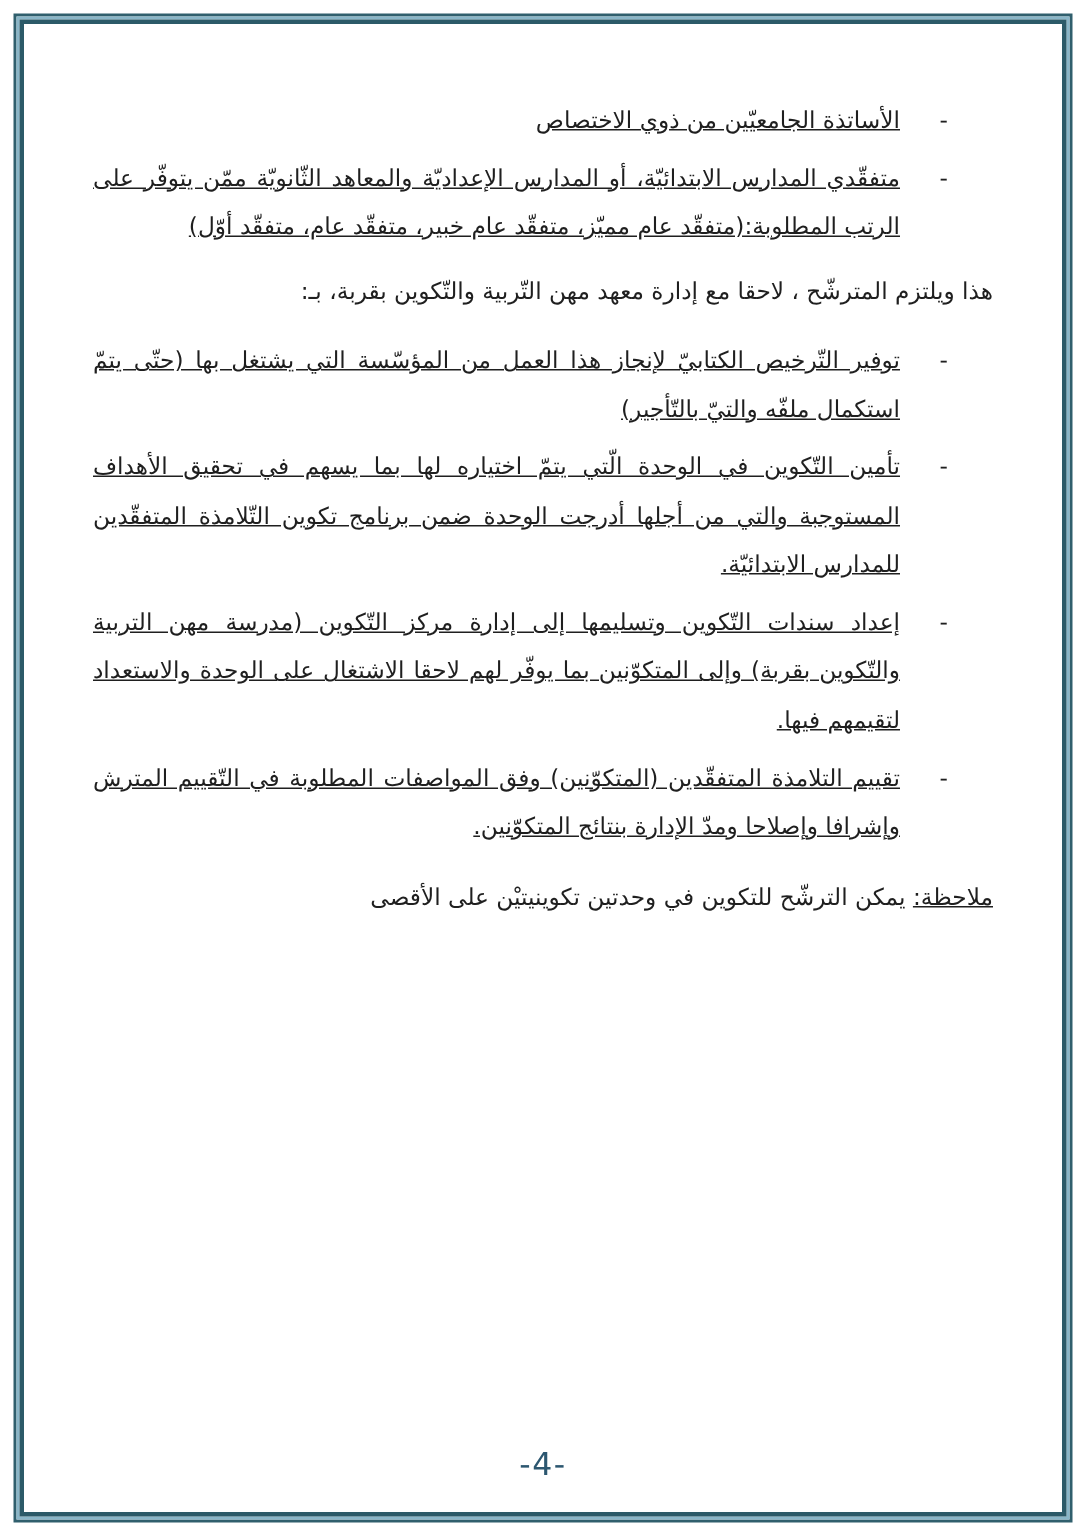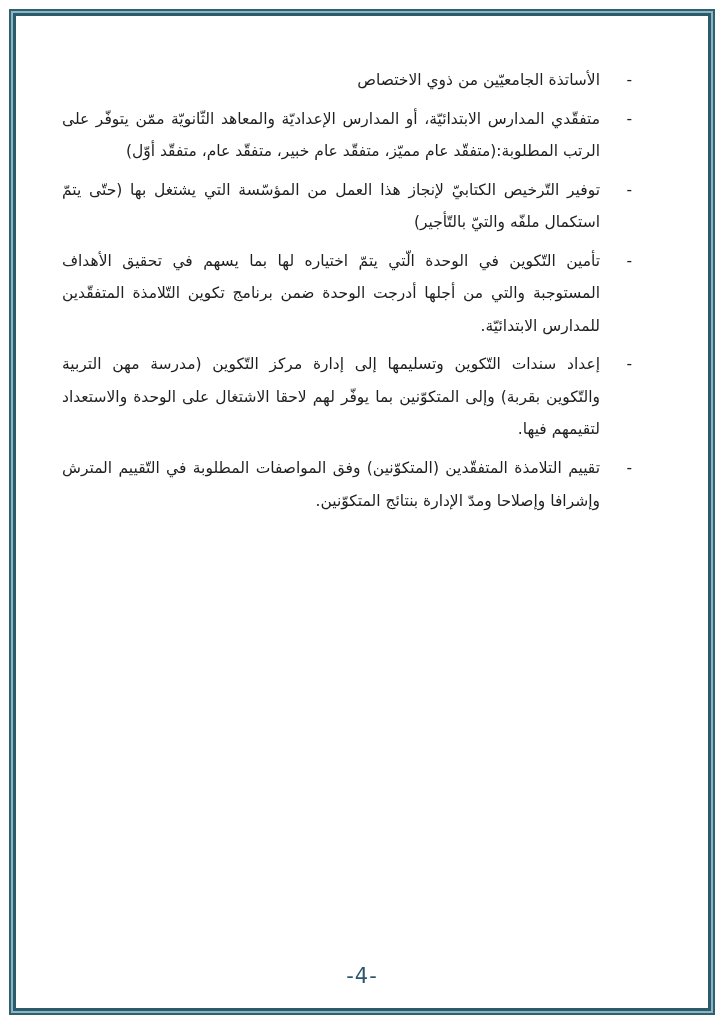--- a/index.html
+++ b/index.html
@@ -54,20 +54,21 @@
     display: flex;
     margin: 0 0 6px 0;
   }
   .bullet-marker {
     flex: 0 0 32px;
     text-align: right;
   }
   .bullet-text {
     flex: 1;
     text-align: justify;
+    text-decoration: underline;
   }
   .paragraph {
     margin: 10px 0 14px 0;
   }
   .note {
     margin: 14px 0 0 0;
   }
   .note-label {
     text-decoration: underline;
   }
@@ -99,38 +100,40 @@
       <li class="bullet-item">
         <span class="bullet-marker">-</span>
         <span class="bullet-text">الأساتذة الجامعيّين من ذوي الاختصاص</span>
       </li>
       <li class="bullet-item">
         <span class="bullet-marker">-</span>
         <span class="bullet-text">متفقّدي المدارس الابتدائيّة، أو المدارس الإعداديّة والمعاهد الثّانويّة ممّن يتوفّر على الرتب المطلوبة:(متفقّد عام مميّز، متفقّد عام خبير، متفقّد عام، متفقّد أوّل)</span>
       </li>
     </ul>
 
+    <p class="paragraph">هذا ويلتزم المترشّح ، لاحقا مع إدارة معهد مهن التّربية والتّكوين بقربة، بـ:</p>
 
     <ul class="bullet-list">
       <li class="bullet-item">
         <span class="bullet-marker">-</span>
         <span class="bullet-text">توفير التّرخيص الكتابيّ لإنجاز هذا العمل من المؤسّسة التي يشتغل بها (حتّى يتمّ استكمال ملفّه والتيّ بالتّأجير)</span>
       </li>
       <li class="bullet-item">
         <span class="bullet-marker">-</span>
         <span class="bullet-text">تأمين التّكوين في الوحدة الّتي يتمّ اختياره لها بما يسهم في تحقيق الأهداف المستوجبة والتي من أجلها أدرجت الوحدة ضمن برنامج تكوين التّلامذة المتفقّدين للمدارس الابتدائيّة.</span>
       </li>
       <li class="bullet-item">
         <span class="bullet-marker">-</span>
         <span class="bullet-text">إعداد سندات التّكوين وتسليمها إلى إدارة مركز التّكوين (مدرسة مهن التربية والتّكوين بقربة) وإلى المتكوّنين بما يوفّر لهم لاحقا الاشتغال على الوحدة والاستعداد لتقيمهم فيها.</span>
       </li>
       <li class="bullet-item">
         <span class="bullet-marker">-</span>
         <span class="bullet-text">تقييم التلامذة المتفقّدين (المتكوّنين) وفق المواصفات المطلوبة في التّقييم المترش وإشرافا وإصلاحا ومدّ الإدارة بنتائج المتكوّنين.</span>
       </li>
     </ul>
 
+    <p class="note"><span class="note-label">ملاحظة:</span><span> يمكن الترشّح للتكوين في وحدتين تكوينيتيْن على الأقصى</span></p>
 
   </div>
 
   <div class="page-number">-4-</div>
 
 </div>
 
 </body></html>

